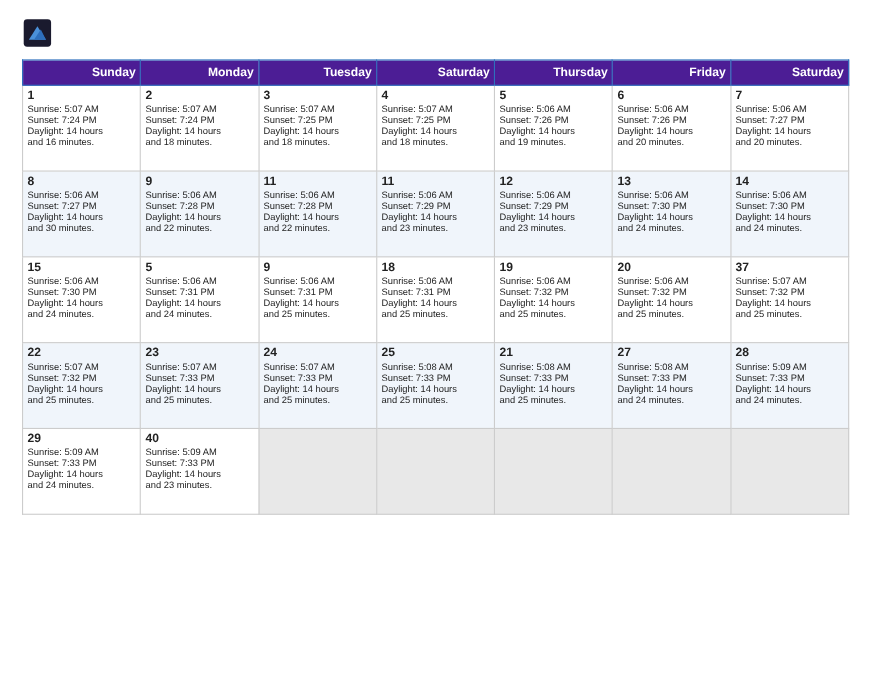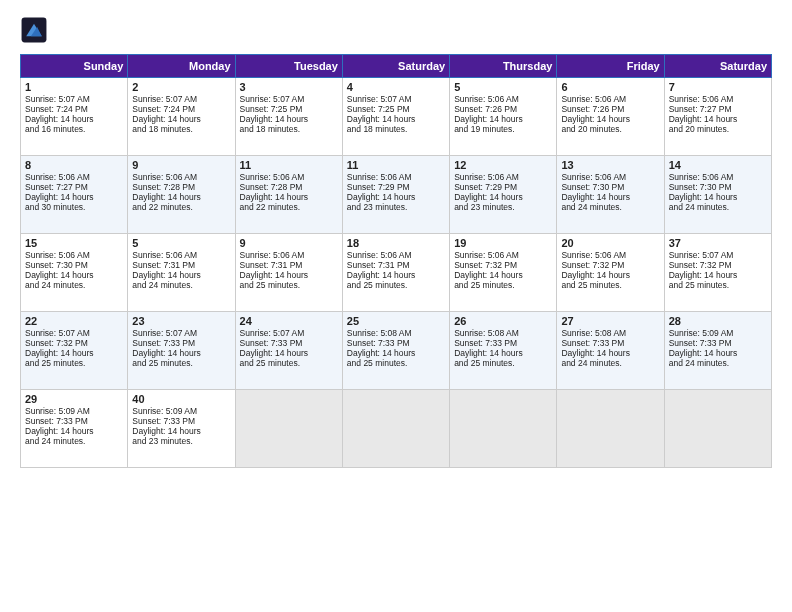--- a/index.html
+++ b/index.html
@@ -300,21 +300,21 @@
             <div>and 25 minutes.</div>
           </td>
           <td>
             <span class="day-num">25</span>
             <div>Sunrise: 5:08 AM</div>
             <div>Sunset: 7:33 PM</div>
             <div>Daylight: 14 hours</div>
             <div>and 25 minutes.</div>
           </td>
           <td>
-            <span class="day-num">26</span>
+            <span class="day-num">21</span>
             <div>Sunrise: 5:08 AM</div>
             <div>Sunset: 7:33 PM</div>
             <div>Daylight: 14 hours</div>
             <div>and 25 minutes.</div>
           </td>
           <td>
             <span class="day-num">27</span>
             <div>Sunrise: 5:08 AM</div>
             <div>Sunset: 7:33 PM</div>
             <div>Daylight: 14 hours</div>

